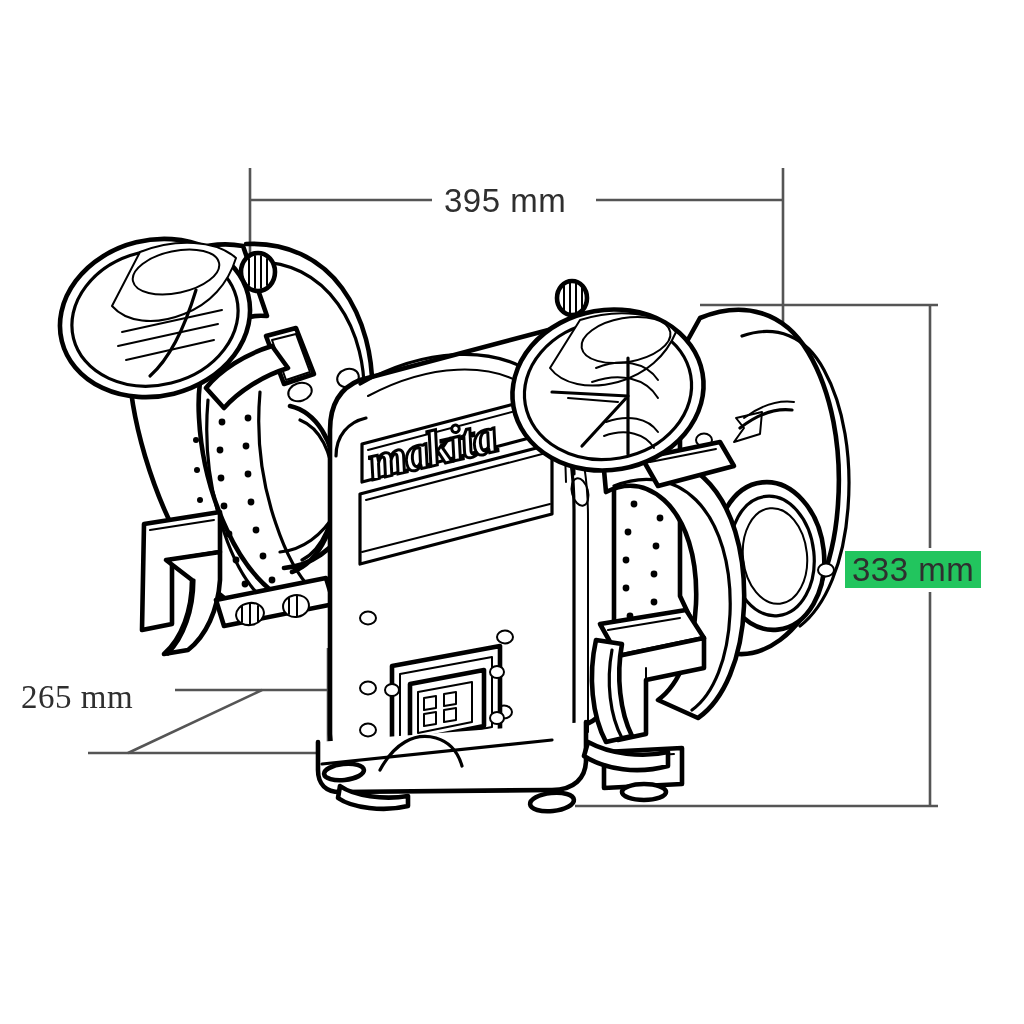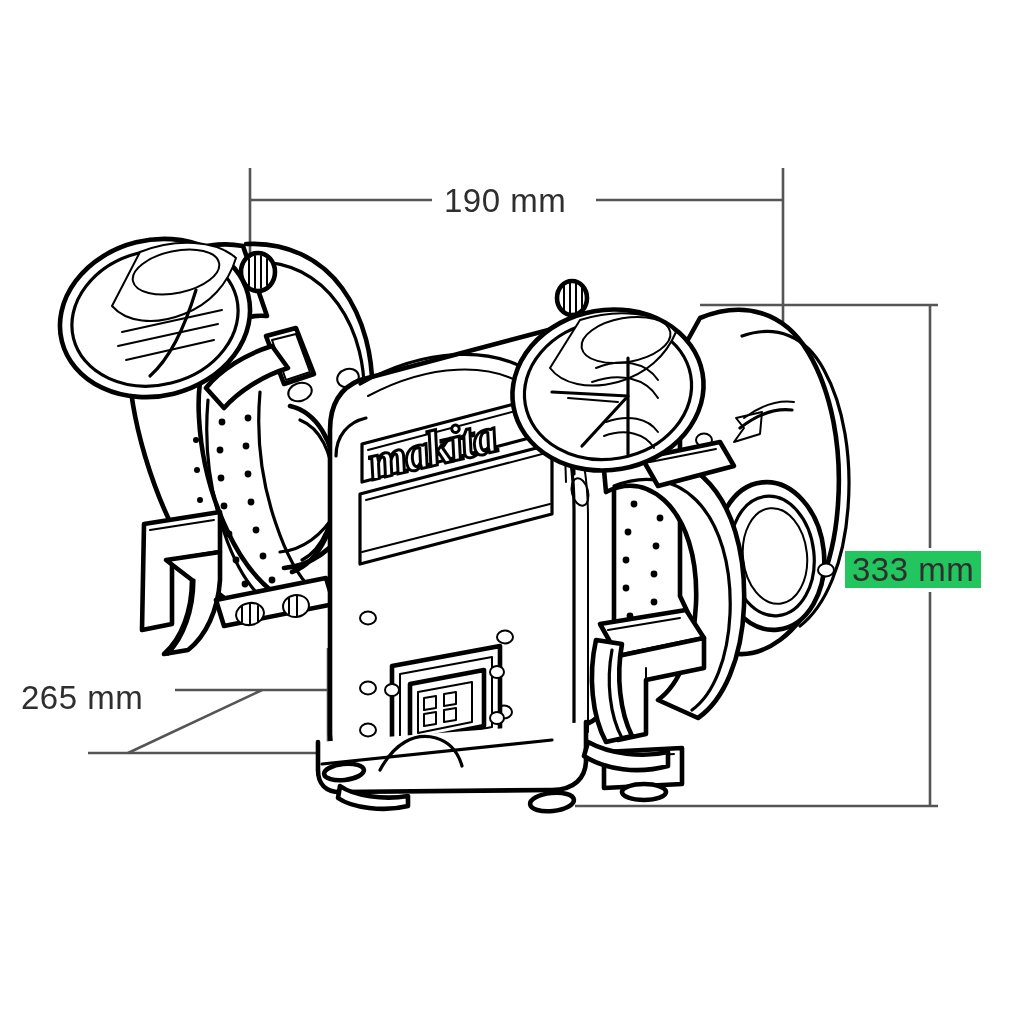--- a/index.html
+++ b/index.html
@@ -330,19 +330,19 @@
 
       <path class="fwh" d="M588 742 c22 12 54 16 80 10 l0 14 c-30 8 -62 4 -84 -10 z"></path>
     </g>
 
     <g>
       <ellipse class="ln-t" cx="580" cy="492" rx="8" ry="14" transform="rotate(-14 580 492)"></ellipse>
     </g>
 
   </svg>
 
-  <div class="dim-label" id="label-width" style="color: rgb(47, 47, 47); background: rgb(255, 255, 255);">190 mm</div>
+  <div class="dim-label" id="label-width" style="color: rgb(47, 47, 47); background: rgb(255, 255, 255);">395 mm</div>
 
   <div class="dim-label" id="label-height" style="color: rgb(47, 47, 47); background: #22c55e;">333 mm</div>
 
-  <div class="dim-label" id="label-depth" style="color: rgb(47, 47, 47); background: rgb(255, 255, 255);">265 mm</div>
+  <div class="dim-label" id="label-depth" style="color: rgb(47, 47, 47); background: rgb(255, 255, 255); font-family: Liberation Serif, serif;">265 mm</div>
 
 </div>
 
 </body></html>

